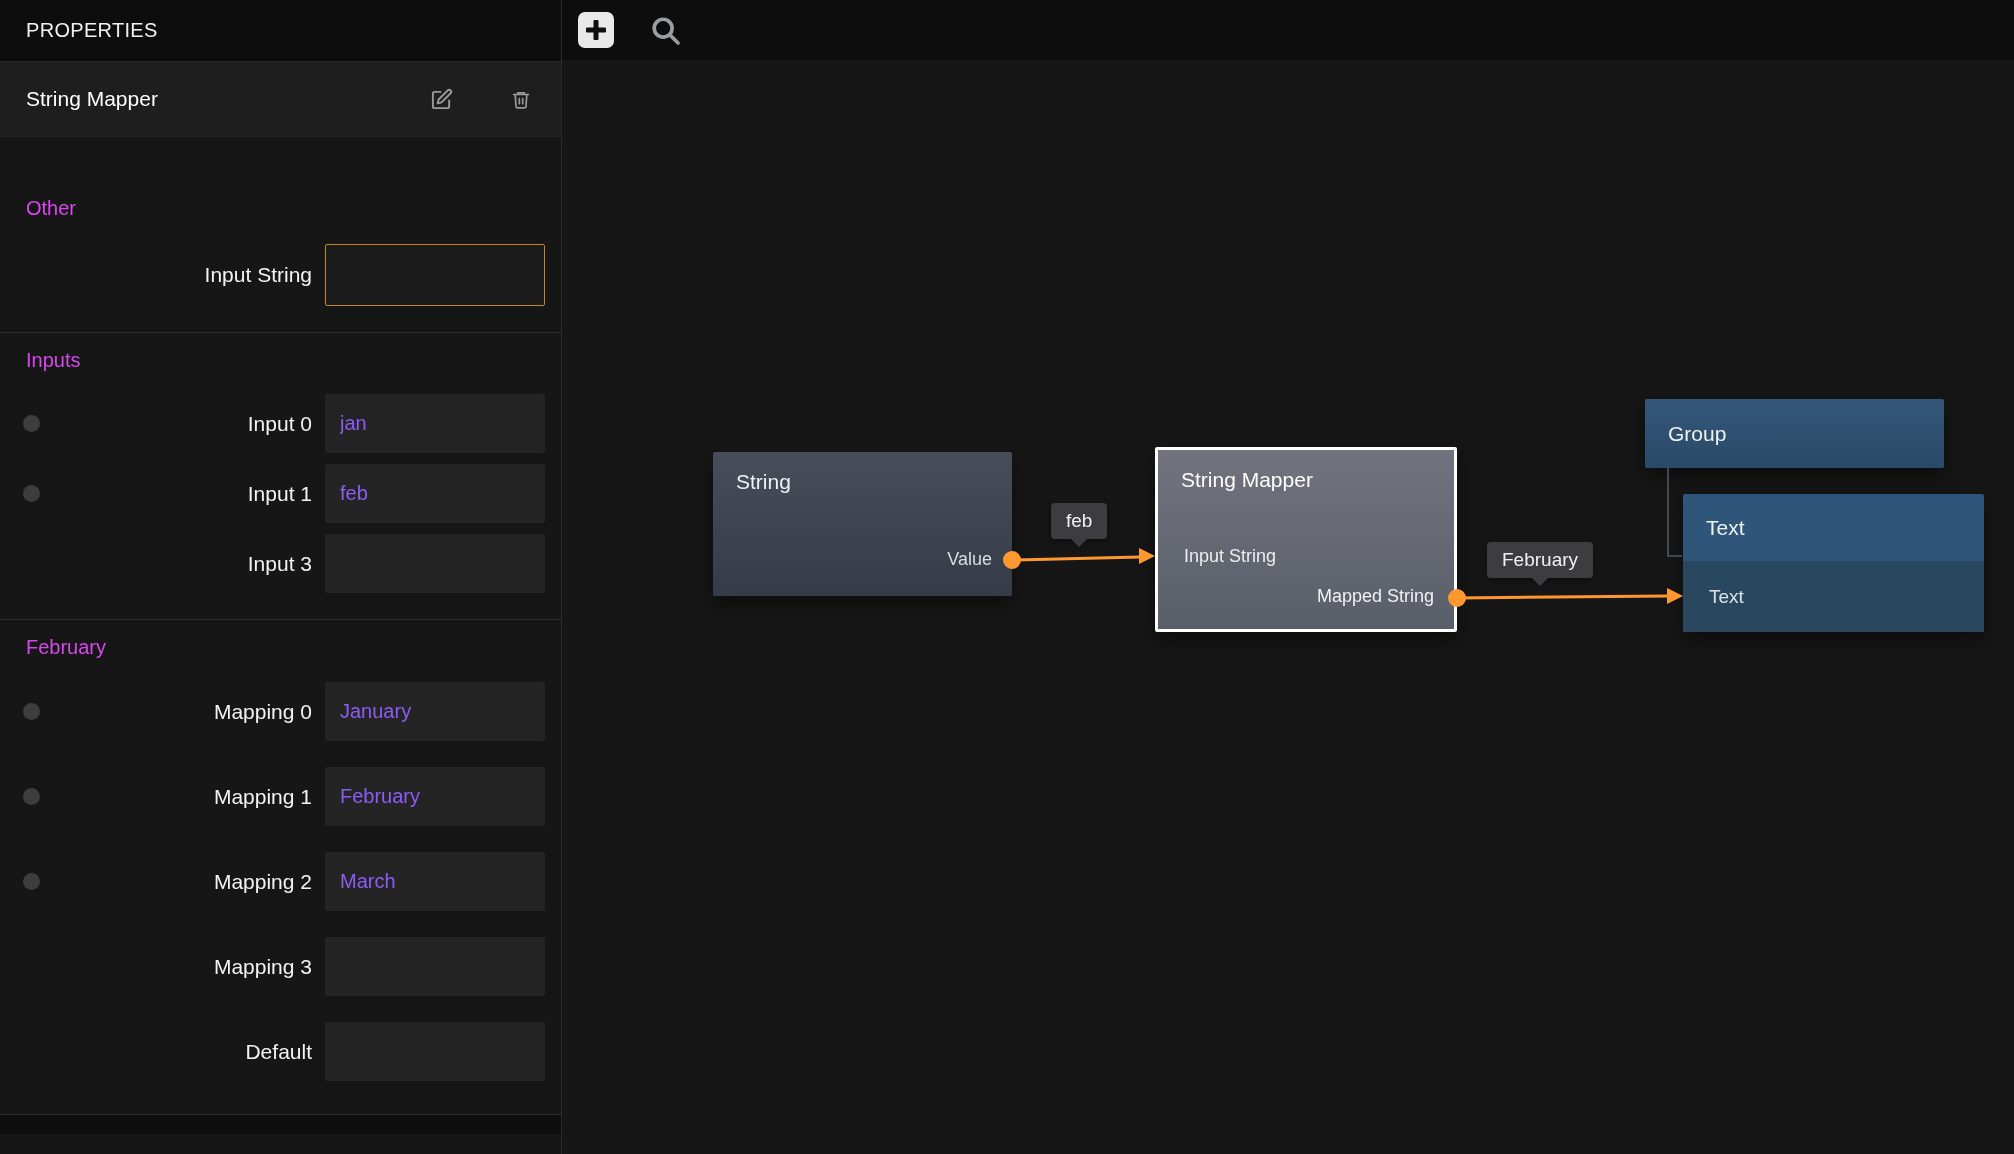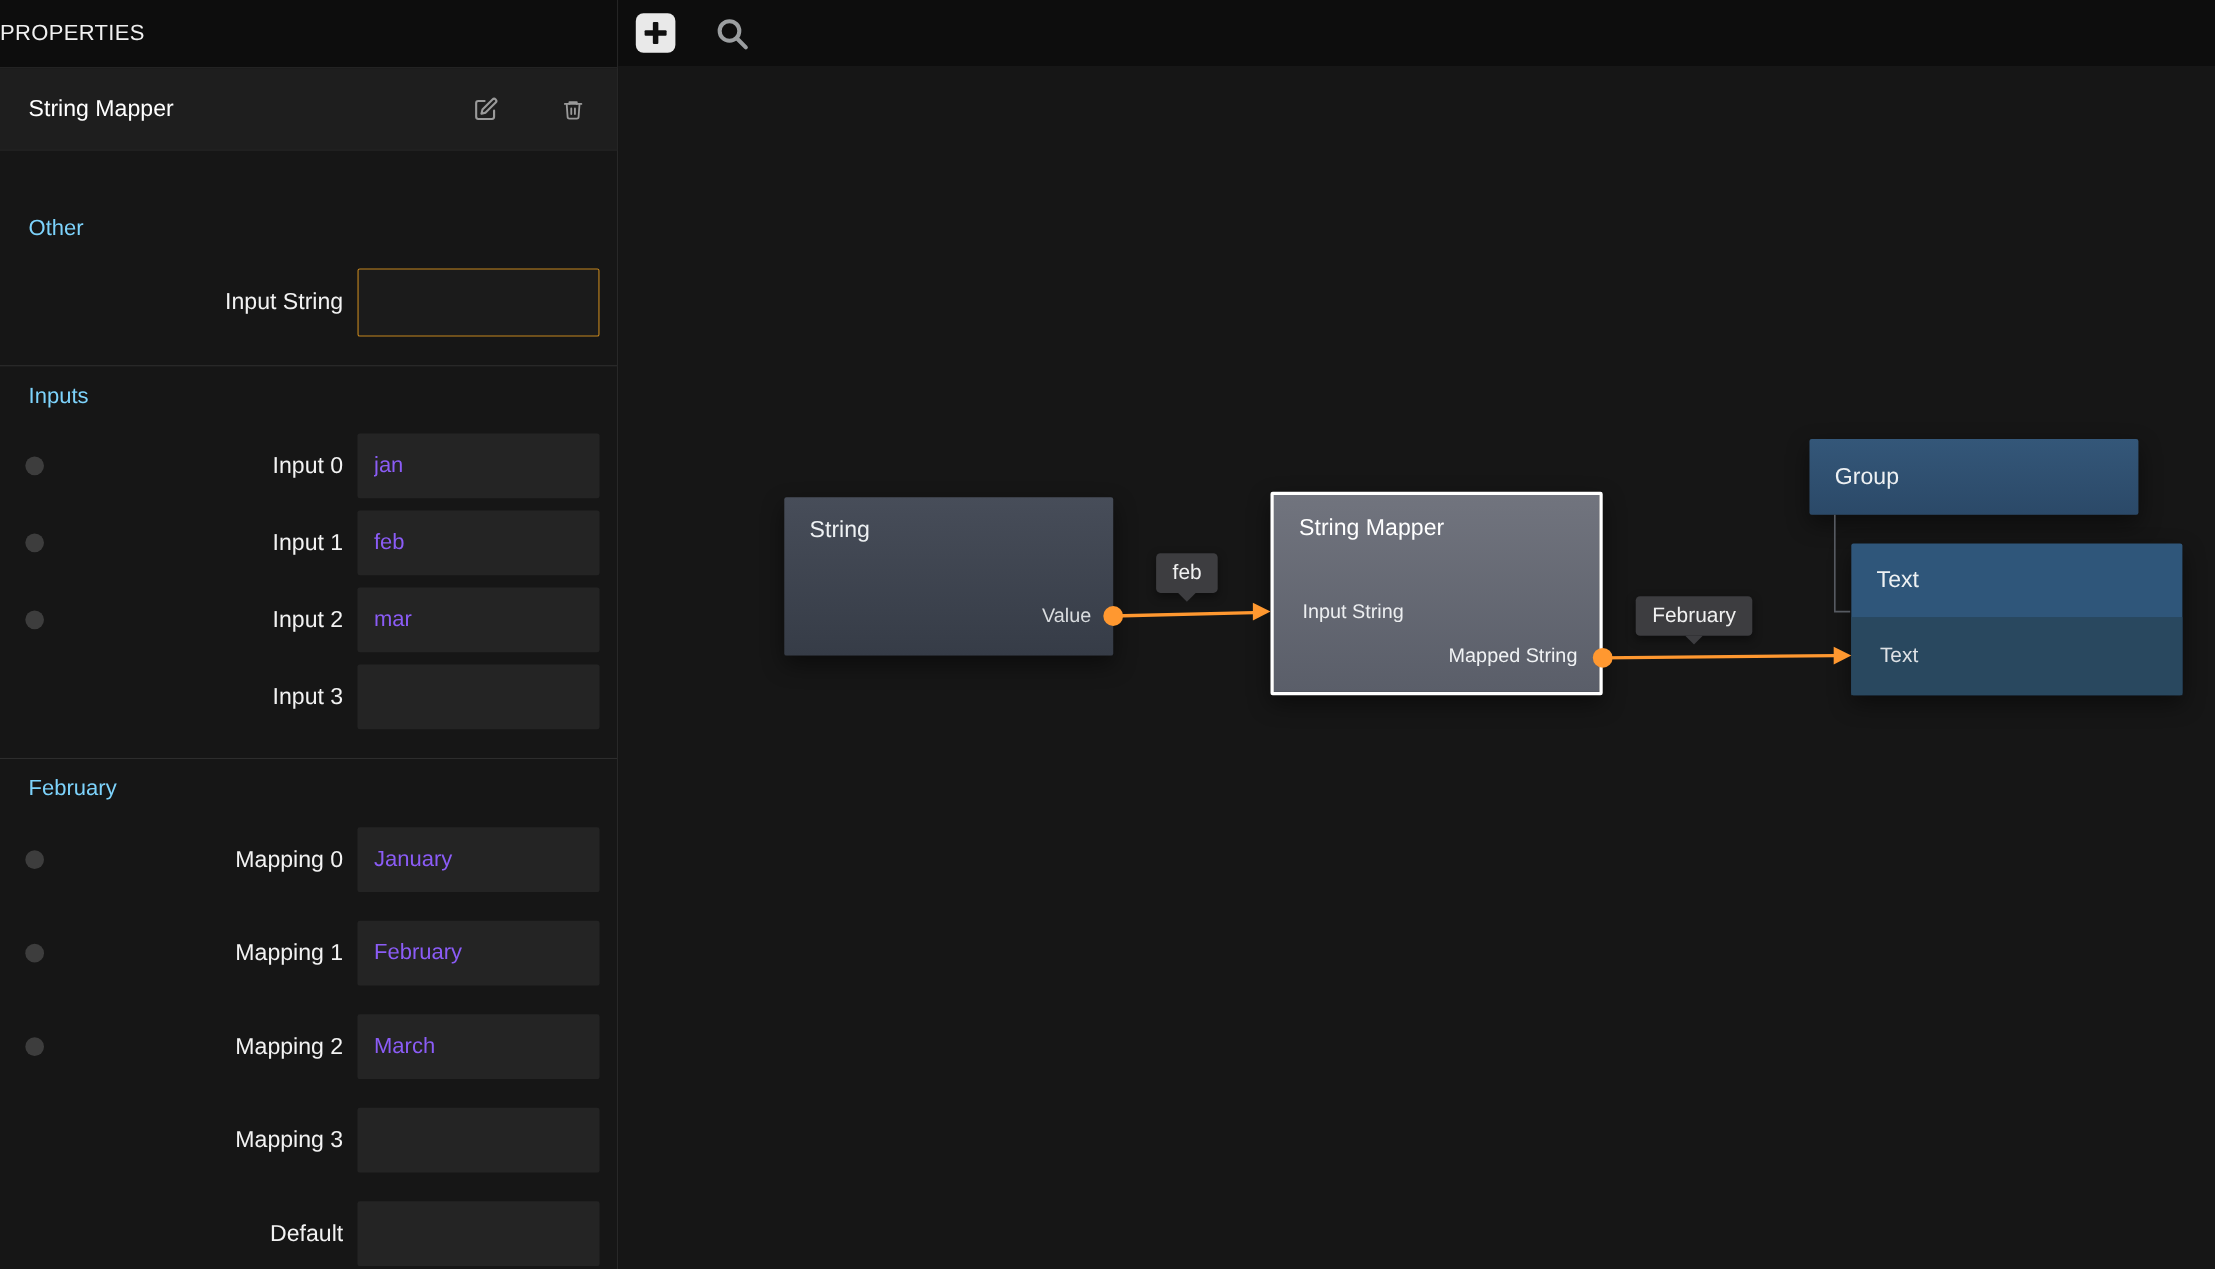--- a/index.html
+++ b/index.html
@@ -3,29 +3,29 @@
 <meta charset="utf-8">
 <style>
   html,body{margin:0;padding:0;background:#161616;}
   body{width:2014px;height:1154px;position:relative;overflow:hidden;
        font-family:"Liberation Sans","DejaVu Sans",sans-serif;color:#e9e9e9;}
 
   
   .sidebar{position:absolute;left:0;top:0;width:561px;height:1154px;
            background:#161616;border-right:1px solid #2b2b2b;box-sizing:content-box;}
   .props-header{height:61px;border-bottom:1px solid #262626;background:#0d0d0d;
-                display:flex;align-items:center;
+                display:flex;align-items:center;padding-left:26px;
                 font-size:20px;font-weight:500;letter-spacing:.3px;color:#f0f0f0;}
   .node-row{height:74px;background:#1e1e1e;border-bottom:1px solid #232323;
             display:flex;align-items:center;padding:0 30px 0 26px;}
   .node-row .title{font-size:21px;font-weight:500;color:#ffffff;flex:1;}
   .icon-btns{display:flex;gap:58px;align-items:center;}
   .icon-btn{background:none;border:none;padding:0;cursor:pointer;display:flex;align-items:center;}
 
-  .section-label{margin-left:26px;font-size:20px;color:#7dd3fc;}
+  .section-label{margin-left:26px;font-size:20px;color:#d946ef;}
   .lbl-other{margin-top:60px;}
   .lbl-inputs{margin-top:16px;}
   .lbl-mappings{margin-top:16px;}
 
   .field-row{display:flex;align-items:center;height:59px;}
   .field-row.tall{height:62px;margin-top:24px;}
   .dot{width:17px;height:17px;border-radius:50%;background:#3d3d3d;margin-left:23px;flex:none;}
   .dot.off{visibility:hidden;}
   .field-label{flex:1;text-align:right;margin-right:13px;font-size:21px;font-weight:500;color:#f2f2f2;}
   .field-box{width:220px;height:100%;margin-right:16px;background:#242424;border:none;border-radius:2px;
@@ -132,25 +132,20 @@
       <span class="dot"></span>
       <label class="field-label">Input 0</label>
       <input class="field-box" value="jan" style="">
     </div>
     <div class="field-row">
       <span class="dot"></span>
       <label class="field-label">Input 1</label>
       <input class="field-box" value="feb" style="">
     </div>
     <div class="field-row">
-      <span class="dot"></span>
-      <label class="field-label">Input 2</label>
-      <input class="field-box" value="mar" style="">
-    </div>
-    <div class="field-row">
       <span class="dot off"></span>
       <label class="field-label">Input 3</label>
       <input class="field-box" value="" style="">
     </div>
   </div>
 
   <div class="divider d2"></div>
 
   <div class="section-label lbl-mappings">February</div>
 

